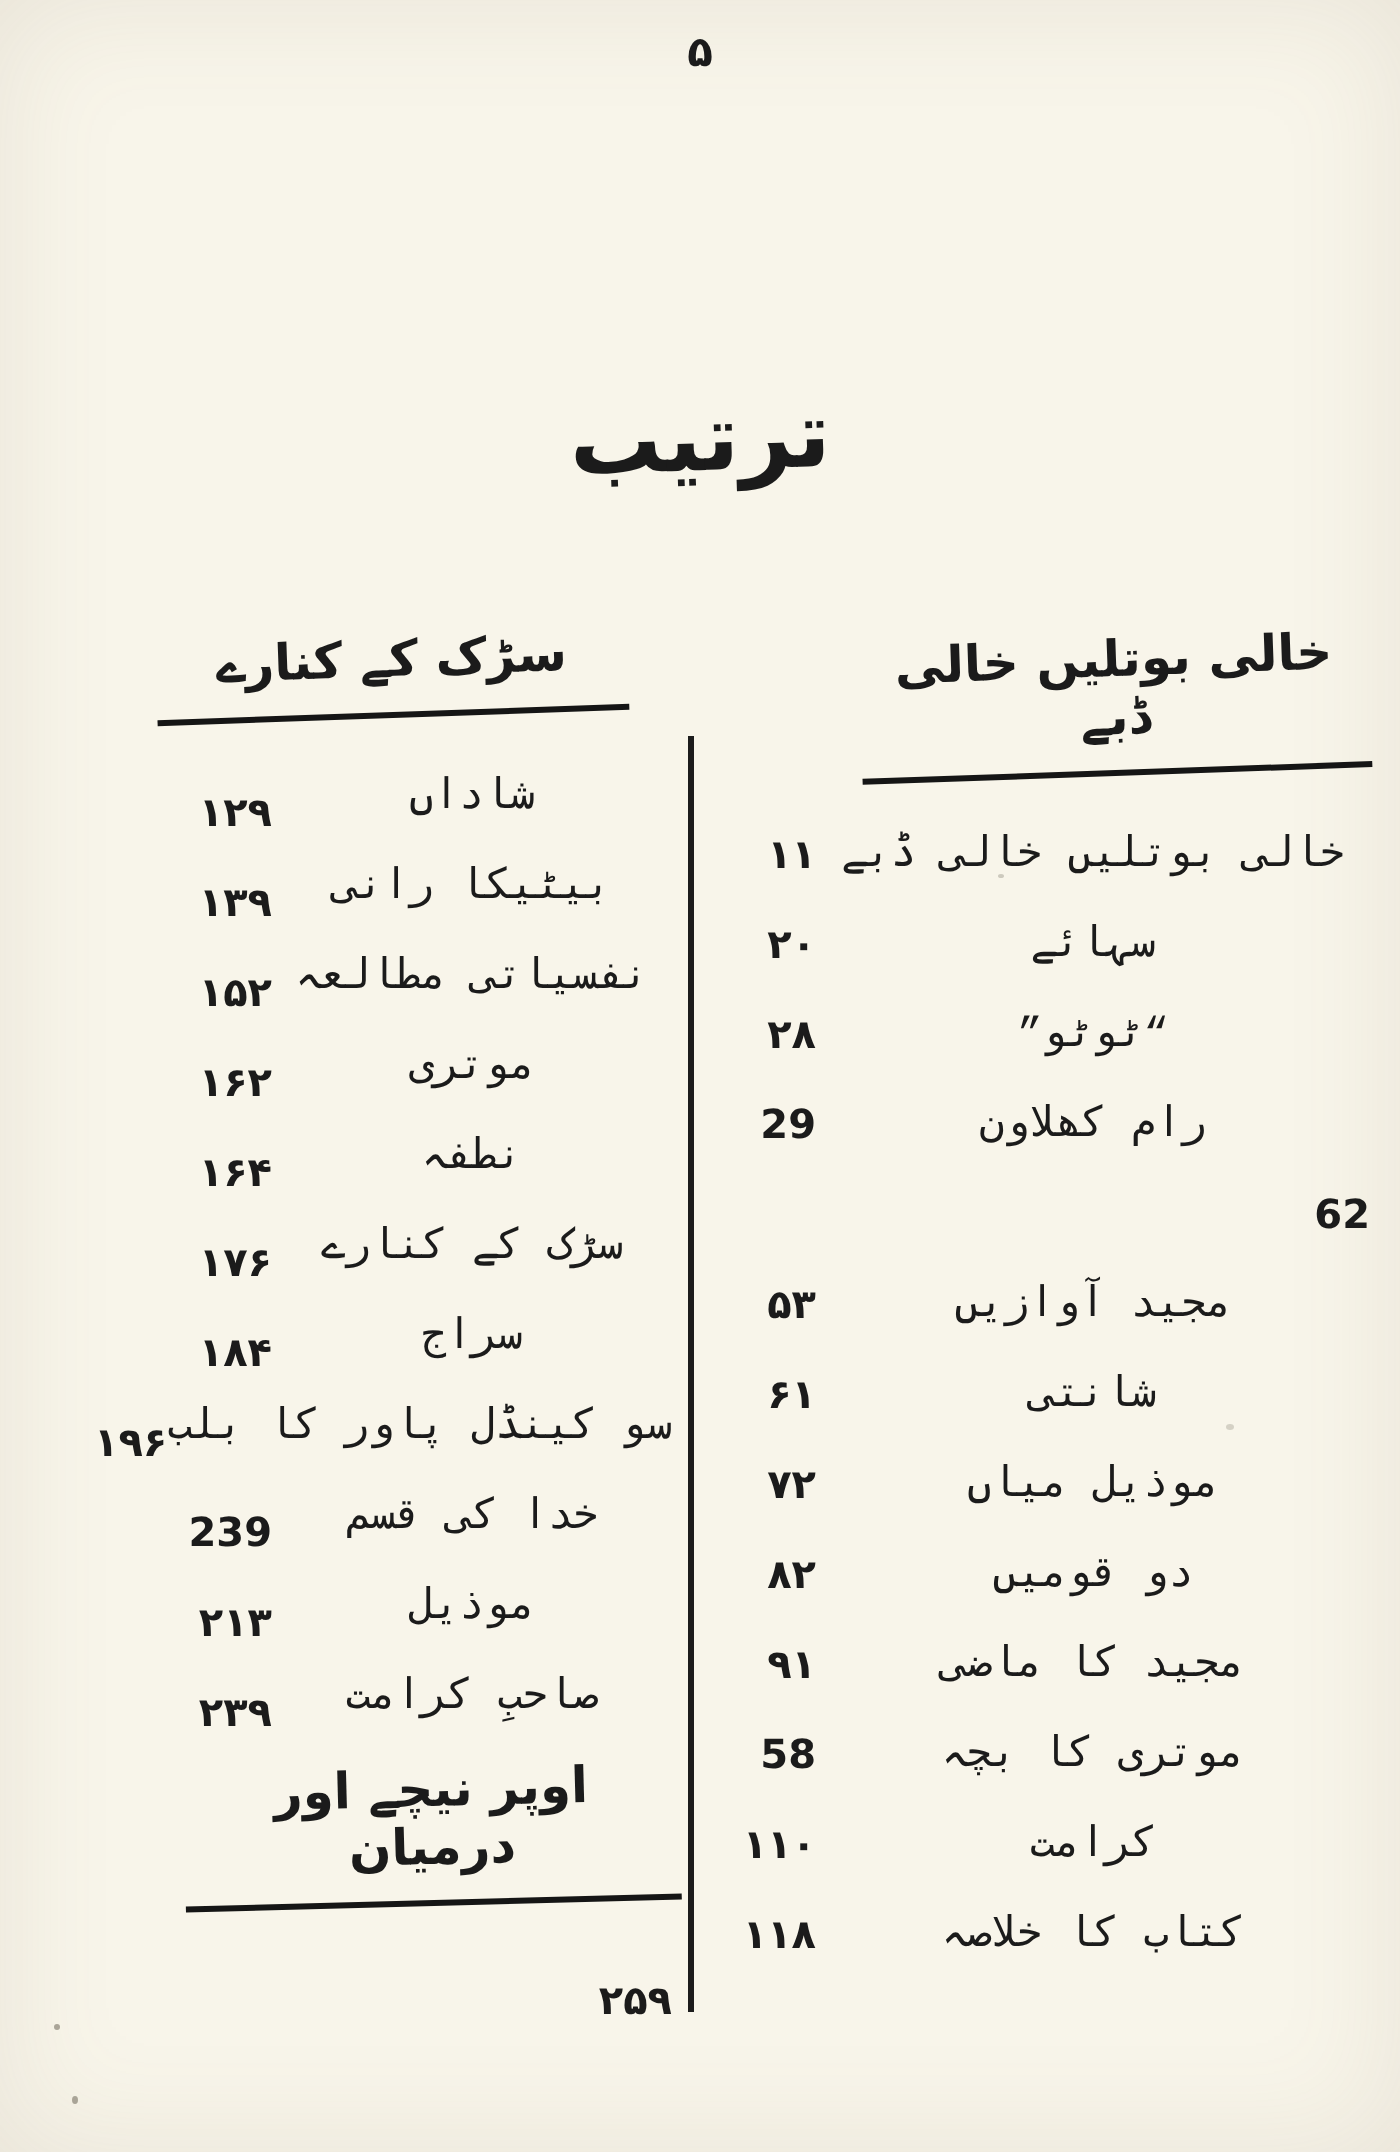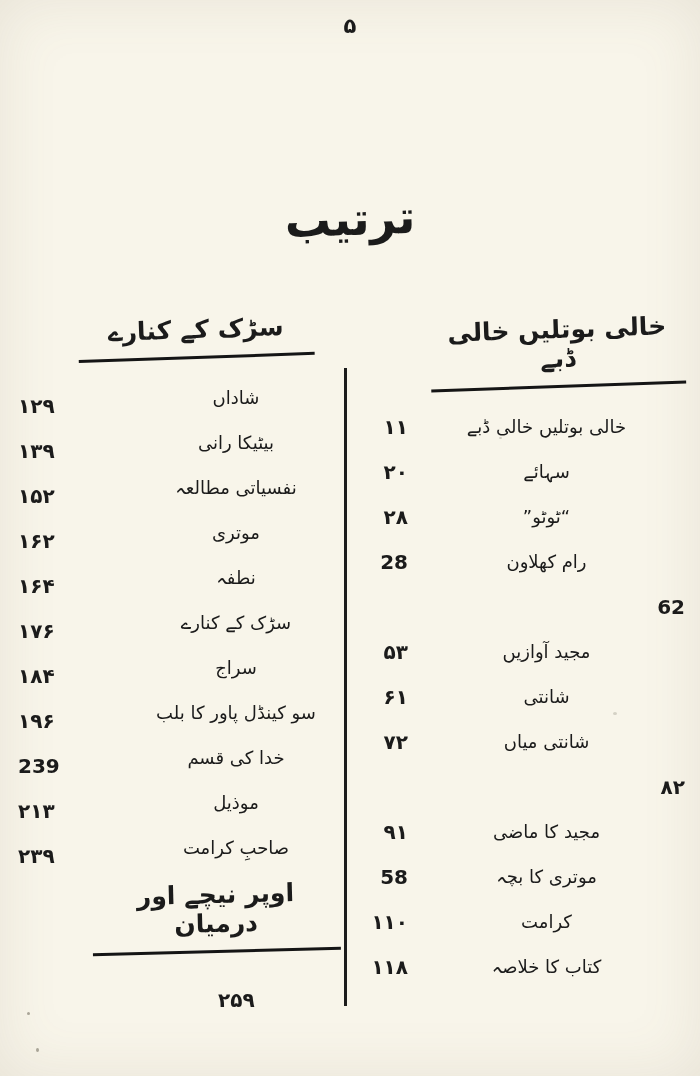--- a/index.html
+++ b/index.html
@@ -32,28 +32,28 @@
     padding-bottom:12px;border-bottom:3px solid #151515;
     transform:rotate(-2deg);
   }
   .col-right .col-header{margin-left:80px;}
   .col-left .col-header{margin-left:60px;margin-right:22px;}
   .rows{margin-top:16px;}
   .row{
     display:flex;align-items:center;height:45px;
   }
   .row .ttl{
-    flex:1;text-align:center;font-size:18px;
-    white-space:nowrap;overflow:visible;
+    flex:1;text-align:center;font-size:21px;
+    white-space:nowrap;overflow:visible;font-family:Liberation Mono, monospace;
   }
   .row .num{
     font-size:20px;font-weight:bold;
   }
   .col-right .num{width:58px;text-align:right;}
-  .col-left .num{width:118px;text-align:left;padding-left:0;margin-top:16px;}
+  .col-left .num{width:118px;text-align:right;padding-left:0;margin-top:16px;}
   .col-left .ttl{text-align:center;}
   .sub-heading{
     margin:10px -4px 0 74px;
     font-size:25px;font-weight:bold;text-align:center;
     padding-bottom:12px;border-bottom:3px solid #151515;
     transform:rotate(-1.5deg);
   }
   .last-row{margin-top:16px;}
   .speck{position:absolute;background:#6b6658;border-radius:50%;opacity:.55;}
   .s1{left:27px;top:1012px;width:3px;height:3px;}
@@ -82,38 +82,39 @@
       <div class="row">
           <span class="ttl">سہائے</span>
           <span class="num">۲۰</span>
         </div>
       <div class="row">
           <span class="ttl">“ٹوٹو”</span>
           <span class="num">۲۸</span>
         </div>
       <div class="row">
           <span class="ttl">رام کھلاون</span>
-          <span class="num">28</span>
+          <span class="num">29</span>
         </div>
       <div class="row">
           <span class="num">62</span>
         </div>
       <div class="row">
           <span class="ttl">مجید آوازیں</span>
           <span class="num">۵۳</span>
         </div>
       <div class="row">
           <span class="ttl">شانتی</span>
           <span class="num">۶۱</span>
         </div>
       <div class="row">
-          <span class="ttl">شانتی میاں</span>
+          <span class="ttl">موذیل میاں</span>
           <span class="num">۷۲</span>
         </div>
       <div class="row">
+          <span class="ttl">دو قومیں</span>
           <span class="num">۸۲</span>
         </div>
       <div class="row">
           <span class="ttl">مجید کا ماضی</span>
           <span class="num">۹۱</span>
         </div>
       <div class="row">
           <span class="ttl">موتری کا بچہ</span>
           <span class="num">58</span>
         </div>

